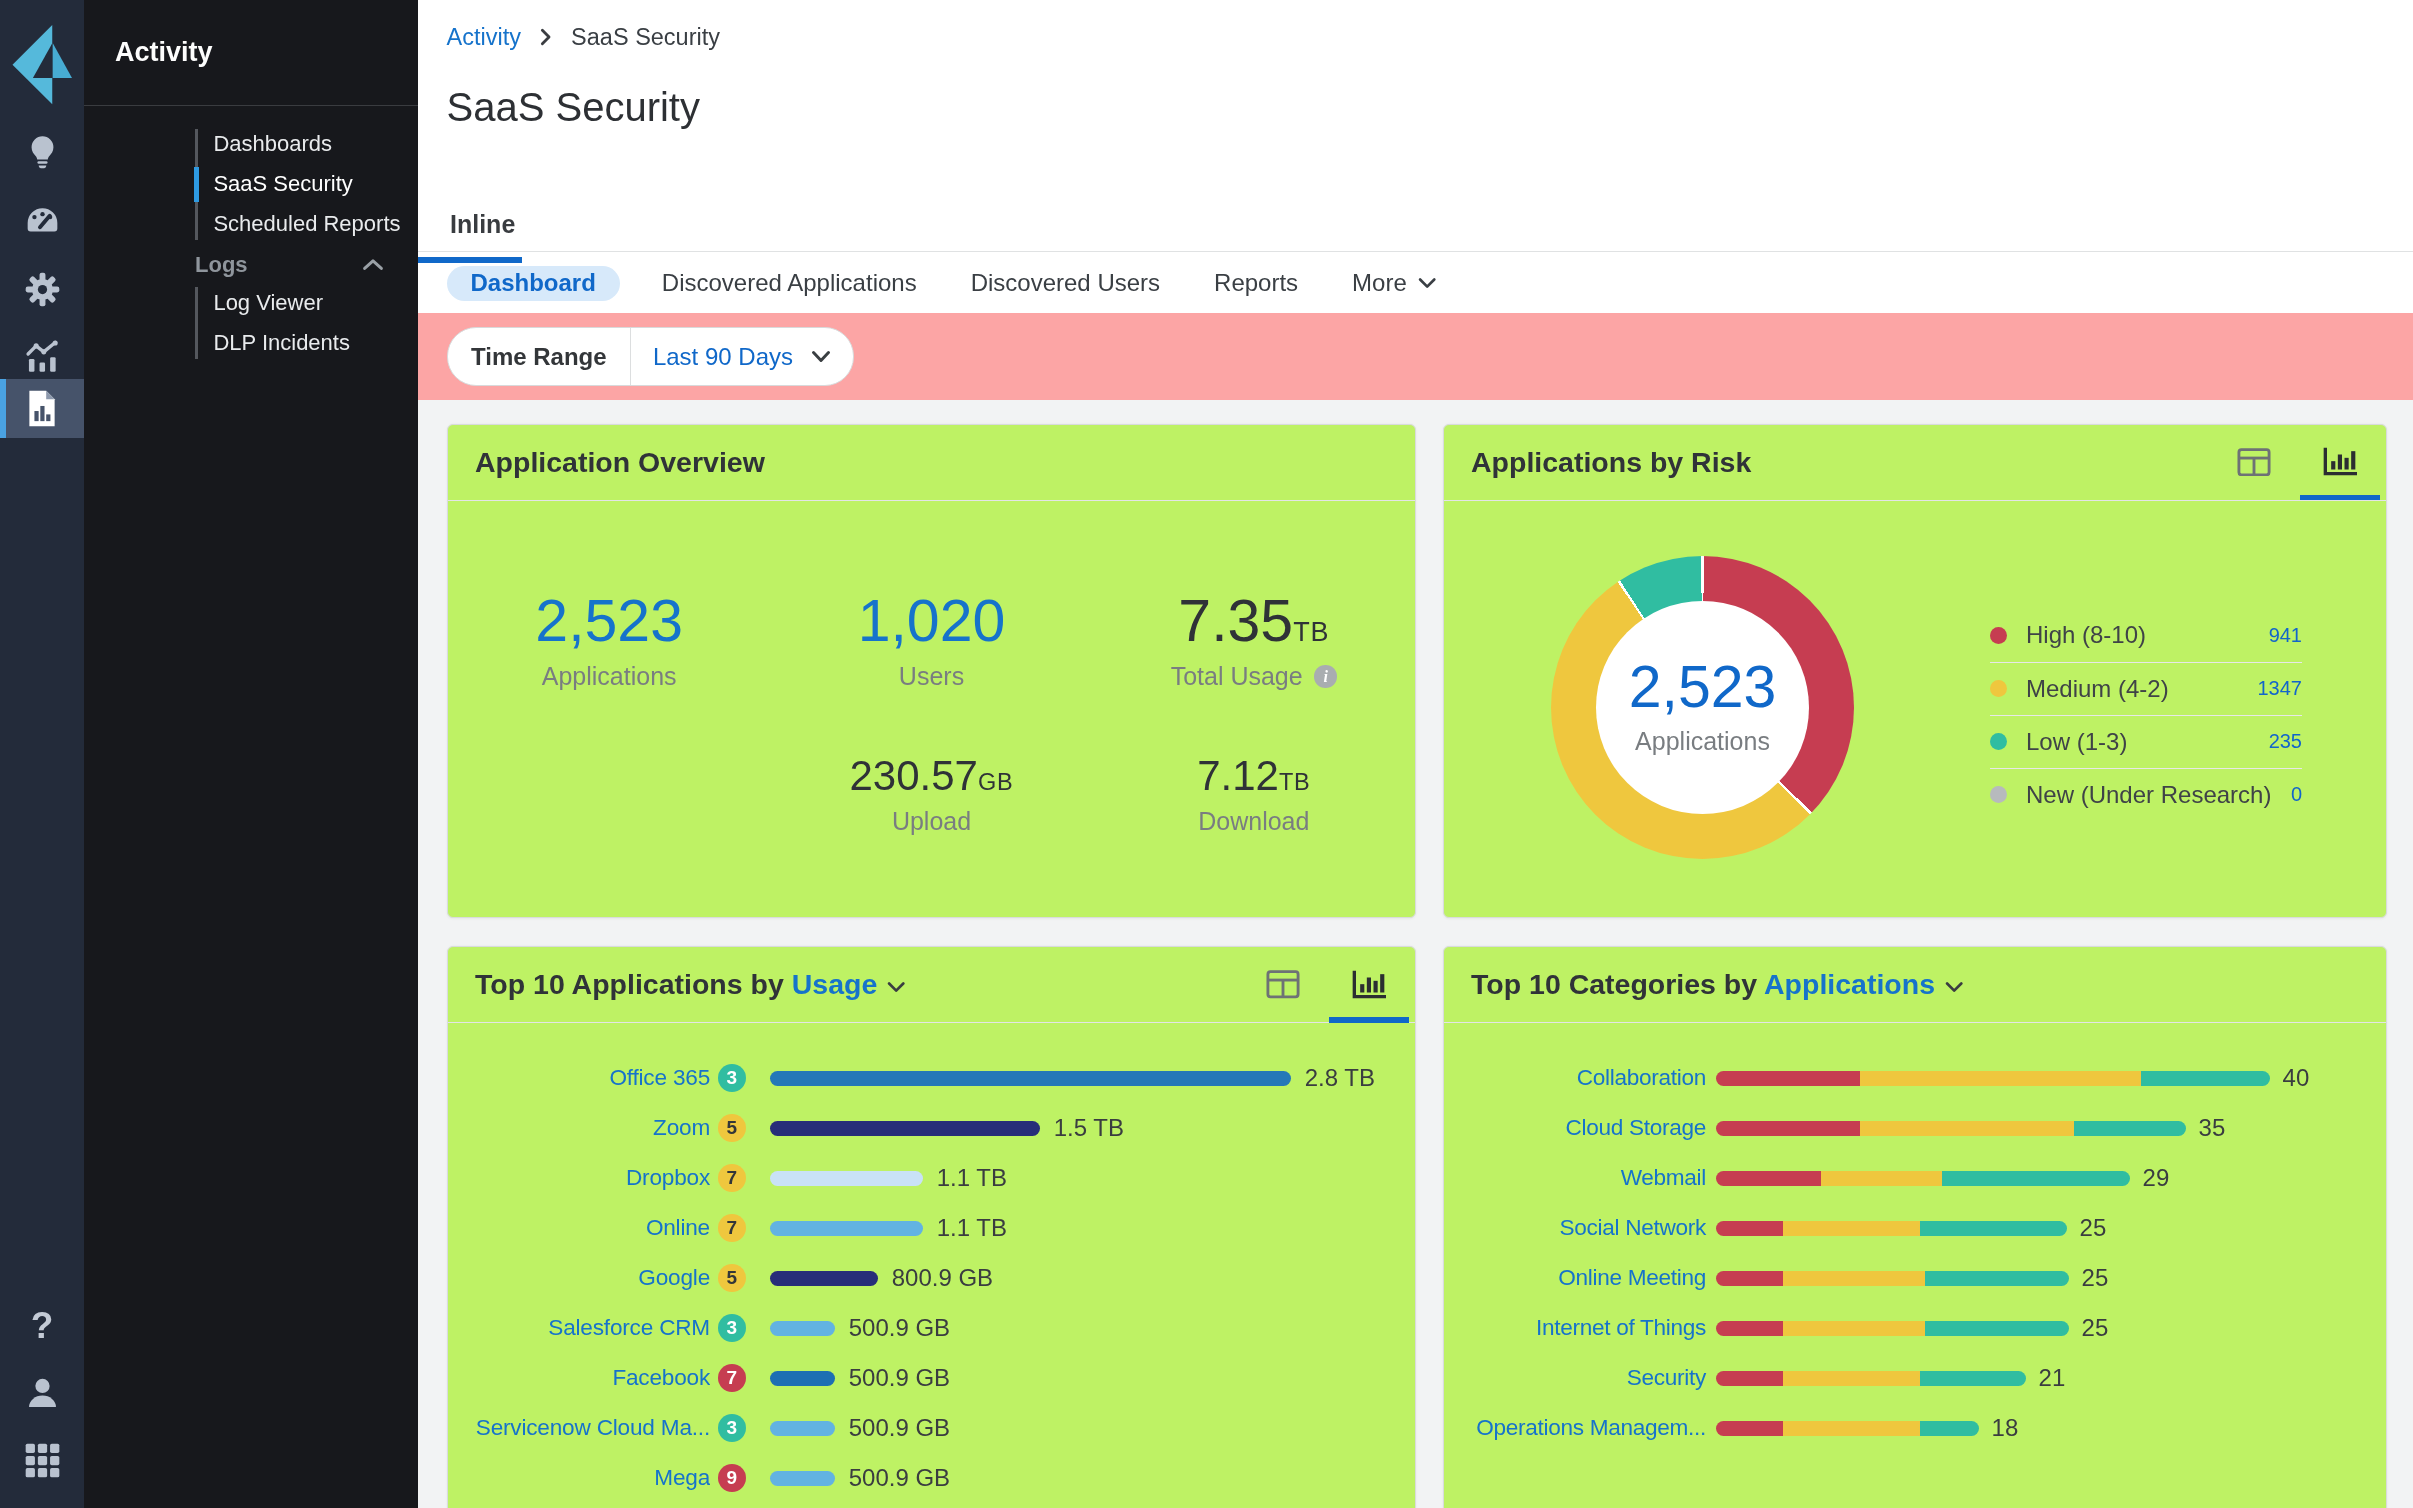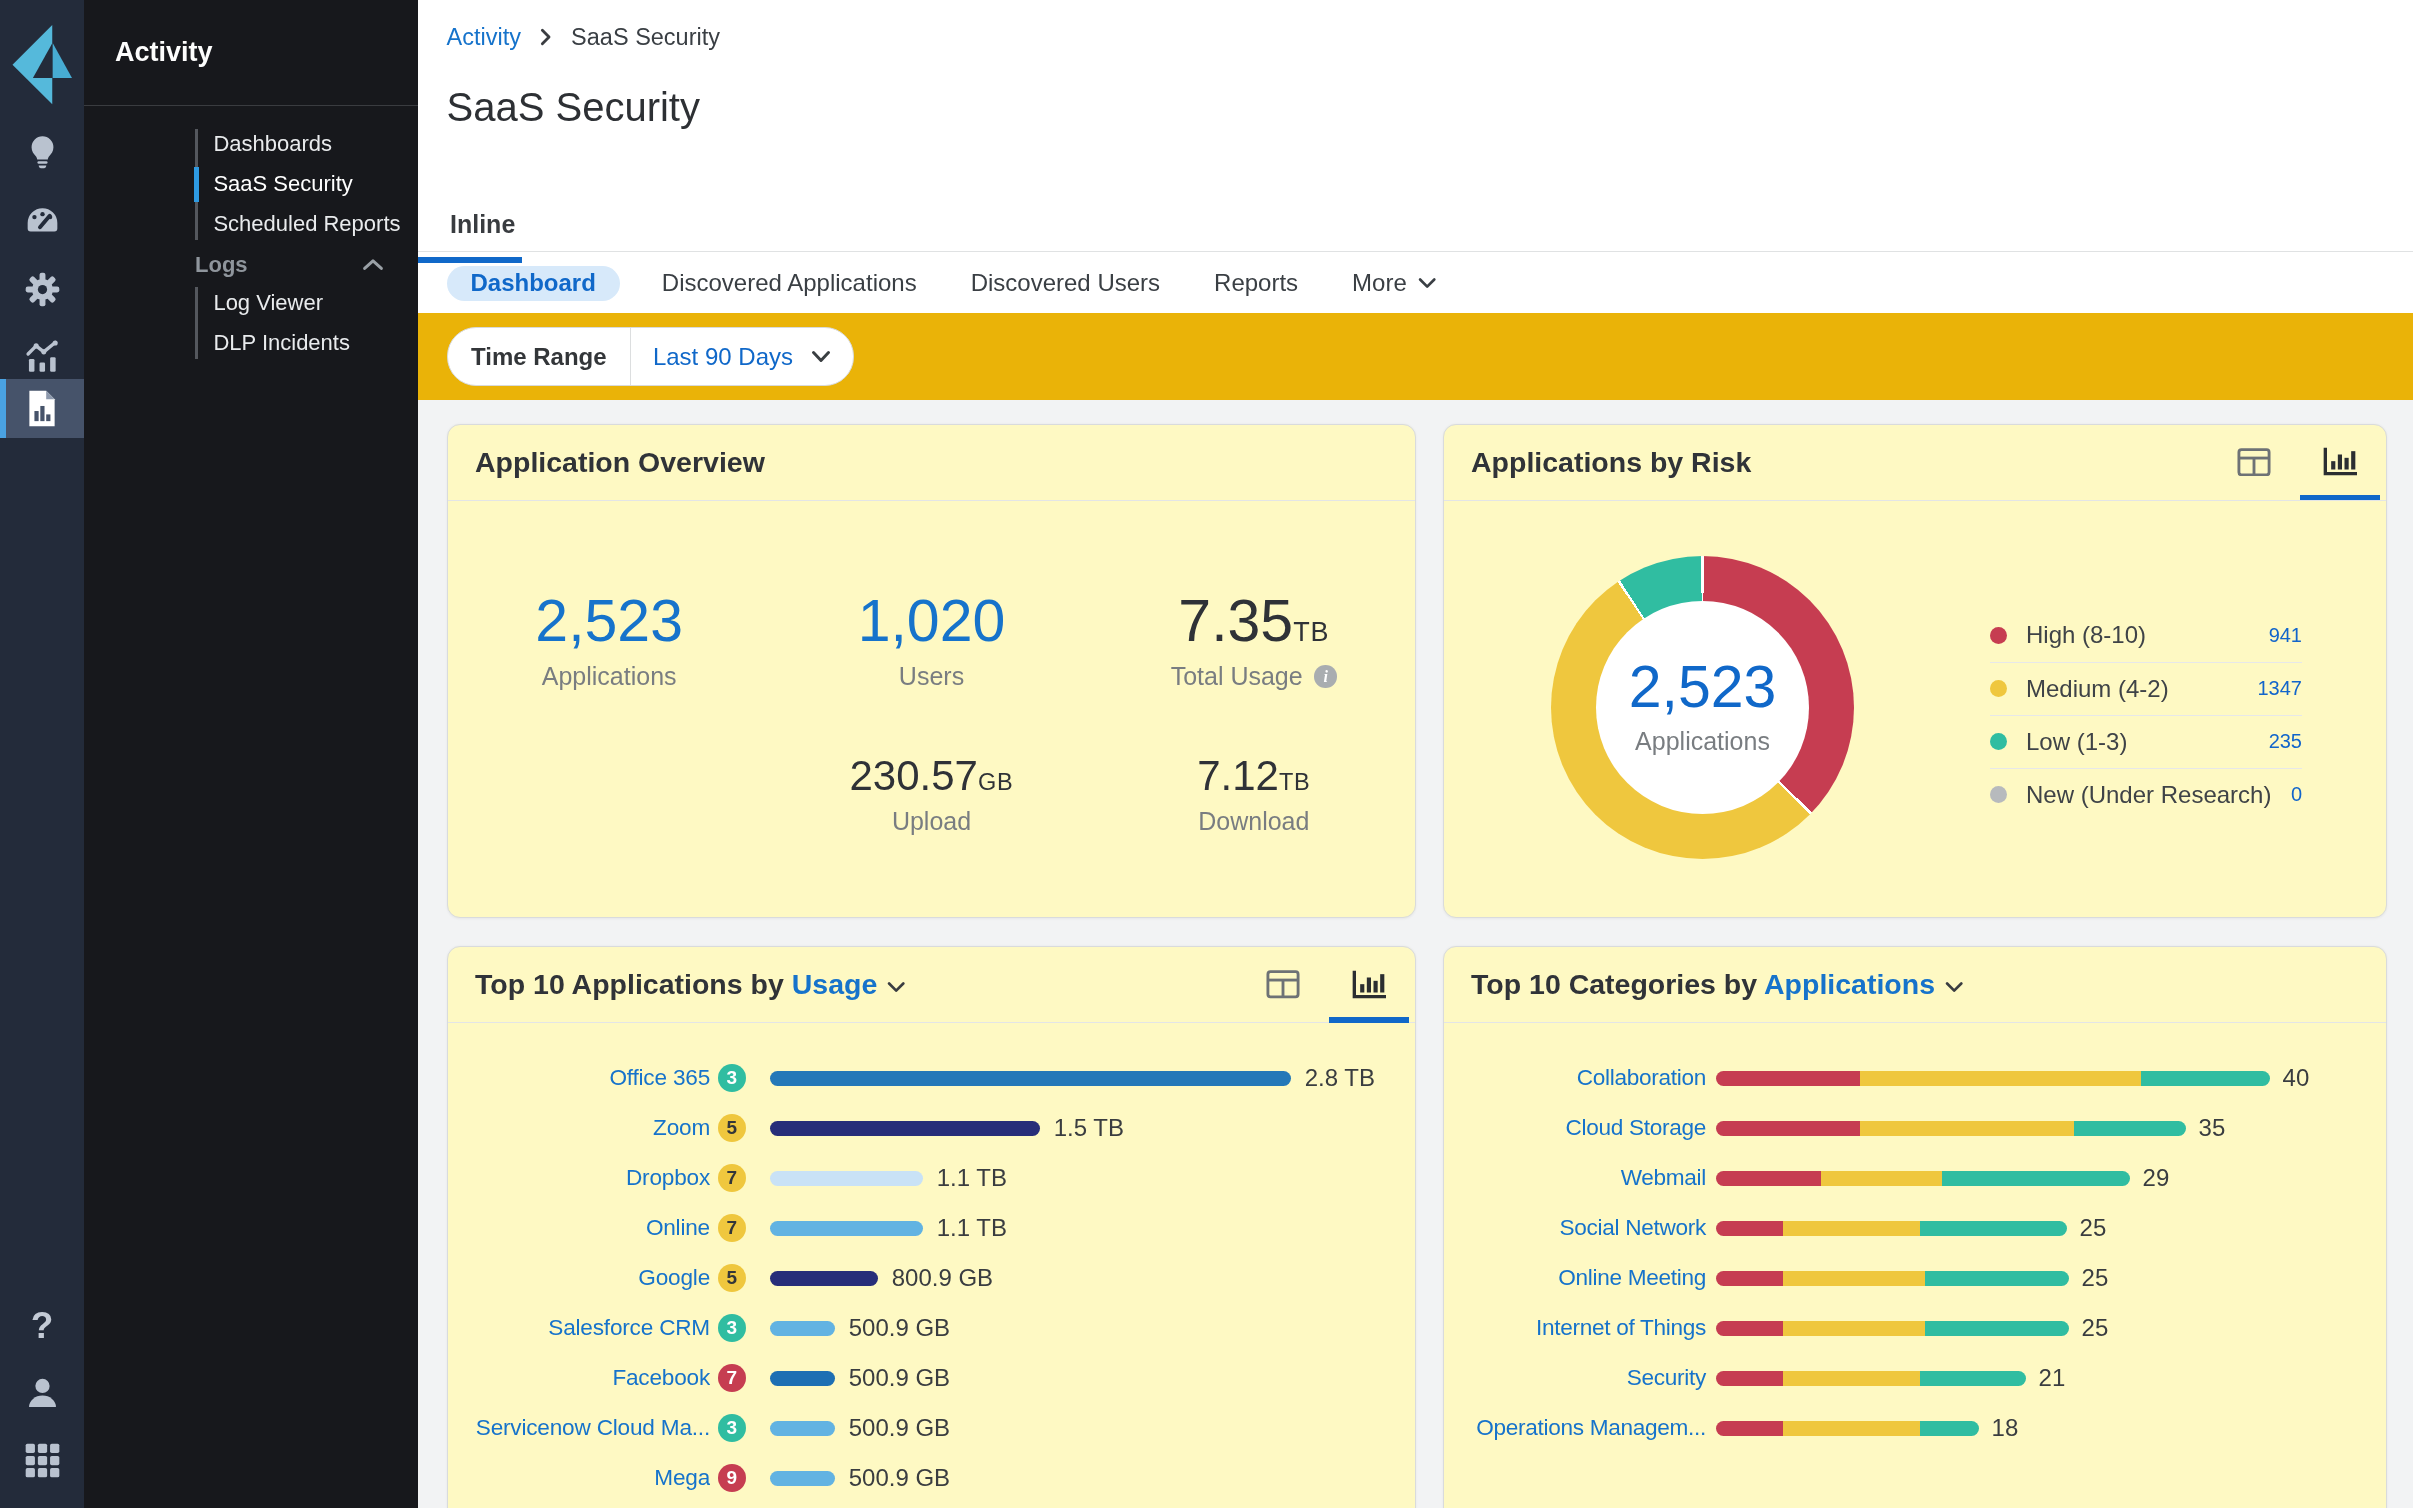--- a/index.html
+++ b/index.html
@@ -38,30 +38,30 @@
   .breadcrumb .bc-current { color:#3a3f44; }
   .page-title { position:absolute; left:28.5px; top:85px; font-size:40px; font-weight:400; color:#2d3034; }
   .page-desc { position:absolute; left:28.5px; top:145px; font-size:23.5px; color:#6a6e73; }
   .tabs { position:absolute; left:0; right:0; top:210px; height:42px; border-bottom:1.7px solid #e0e2e3; }
   .tab { position:relative; display:inline-block; width:104px; text-align:left; font-size:25px; font-weight:700; color:#393c40; cursor:pointer;padding-left:32px; }
   .tab.active::after { content:""; position:absolute; left:0; right:0; bottom:-24px; height:5.9px; background:#1068c9; }
   .subnav { position:absolute; left:28.5px; top:253px; height:60px; display:flex; align-items:center; }
   .subnav-pill { height:35px; display:flex; align-items:center; padding:0 24px; border-radius:17.6px; background:#d7e9fa; color:#1068c9; font-size:24px; font-weight:600; margin-right:42px; cursor:pointer; }
   .subnav-item { font-size:24px; color:#3a3f44; margin-right:54px; cursor:pointer; display:flex; align-items:center; }
   .subnav-item .chev { margin-left:11.7px; color:#3a3f44; }
-  .filter-bar { position:absolute; left:0; right:0; top:313px; height:87px; background:#eab308; display:flex; align-items:center; padding-left:28.5px; }
+  .filter-bar { position:absolute; left:0; right:0; top:313px; height:87px; background:#fca5a5; display:flex; align-items:center; padding-left:28.5px; }
   .filter-pill { height:59px; background:#ffffff; border:0.8px solid #d8dadb; border-radius:29px; display:flex; align-items:center; overflow:hidden; cursor:pointer; }
   .filter-label { padding:0 23.5px; font-size:24px; font-weight:700; color:#333639; }
   .filter-divider { width:0.8px; align-self:stretch; background:#dcdedf; }
   .filter-value { padding:0 22px; display:flex; align-items:center; font-size:24px; color:#1068c9; }
   .filter-value .chev { margin-left:18.4px; color:#3a3f42; }
 
   
   .content { position:absolute; left:0; right:0; top:401px; bottom:0; }
-  .card { position:absolute; background:#fef9c3; border:0.8px solid #d9dbdc; border-radius:13px; box-shadow:0 0.8px 2.5px rgba(0,0,0,0.05); }
+  .card { position:absolute; background:#bef264; border:0.8px solid #d9dbdc; border-radius:6px; box-shadow:0 0.8px 2.5px rgba(0,0,0,0.05); }
   .card-a { left:29px;   top:22.6px;  width:969px; height:494px; }
   .card-b { left:1025px; top:22.6px;  width:944px; height:494px; }
   .card-c { left:29px;   top:545px; width:969px; height:637px; }
   .card-d { left:1025px; top:545px; width:944px; height:637px; }
   .card-head { position:relative; height:76px; border-bottom:0.8px solid #e3e5e6; display:flex; align-items:center; padding:0 27px; }
   .card-title { font-size:28.5px; font-weight:600; color:#303338; white-space:nowrap; }
   .card-title .drop { color:#1673cb; cursor:pointer; }
   .card-title .chev { display:inline-block; vertical-align:1.7px; margin-left:10px; color:#3a3d41; }
   .head-icons { margin-left:auto; display:flex; align-items:center; gap:47px; }
   .icon-btn { position:relative; width:39px; height:39px; display:flex; align-items:center; justify-content:center; color:#6e7275; cursor:pointer; }

